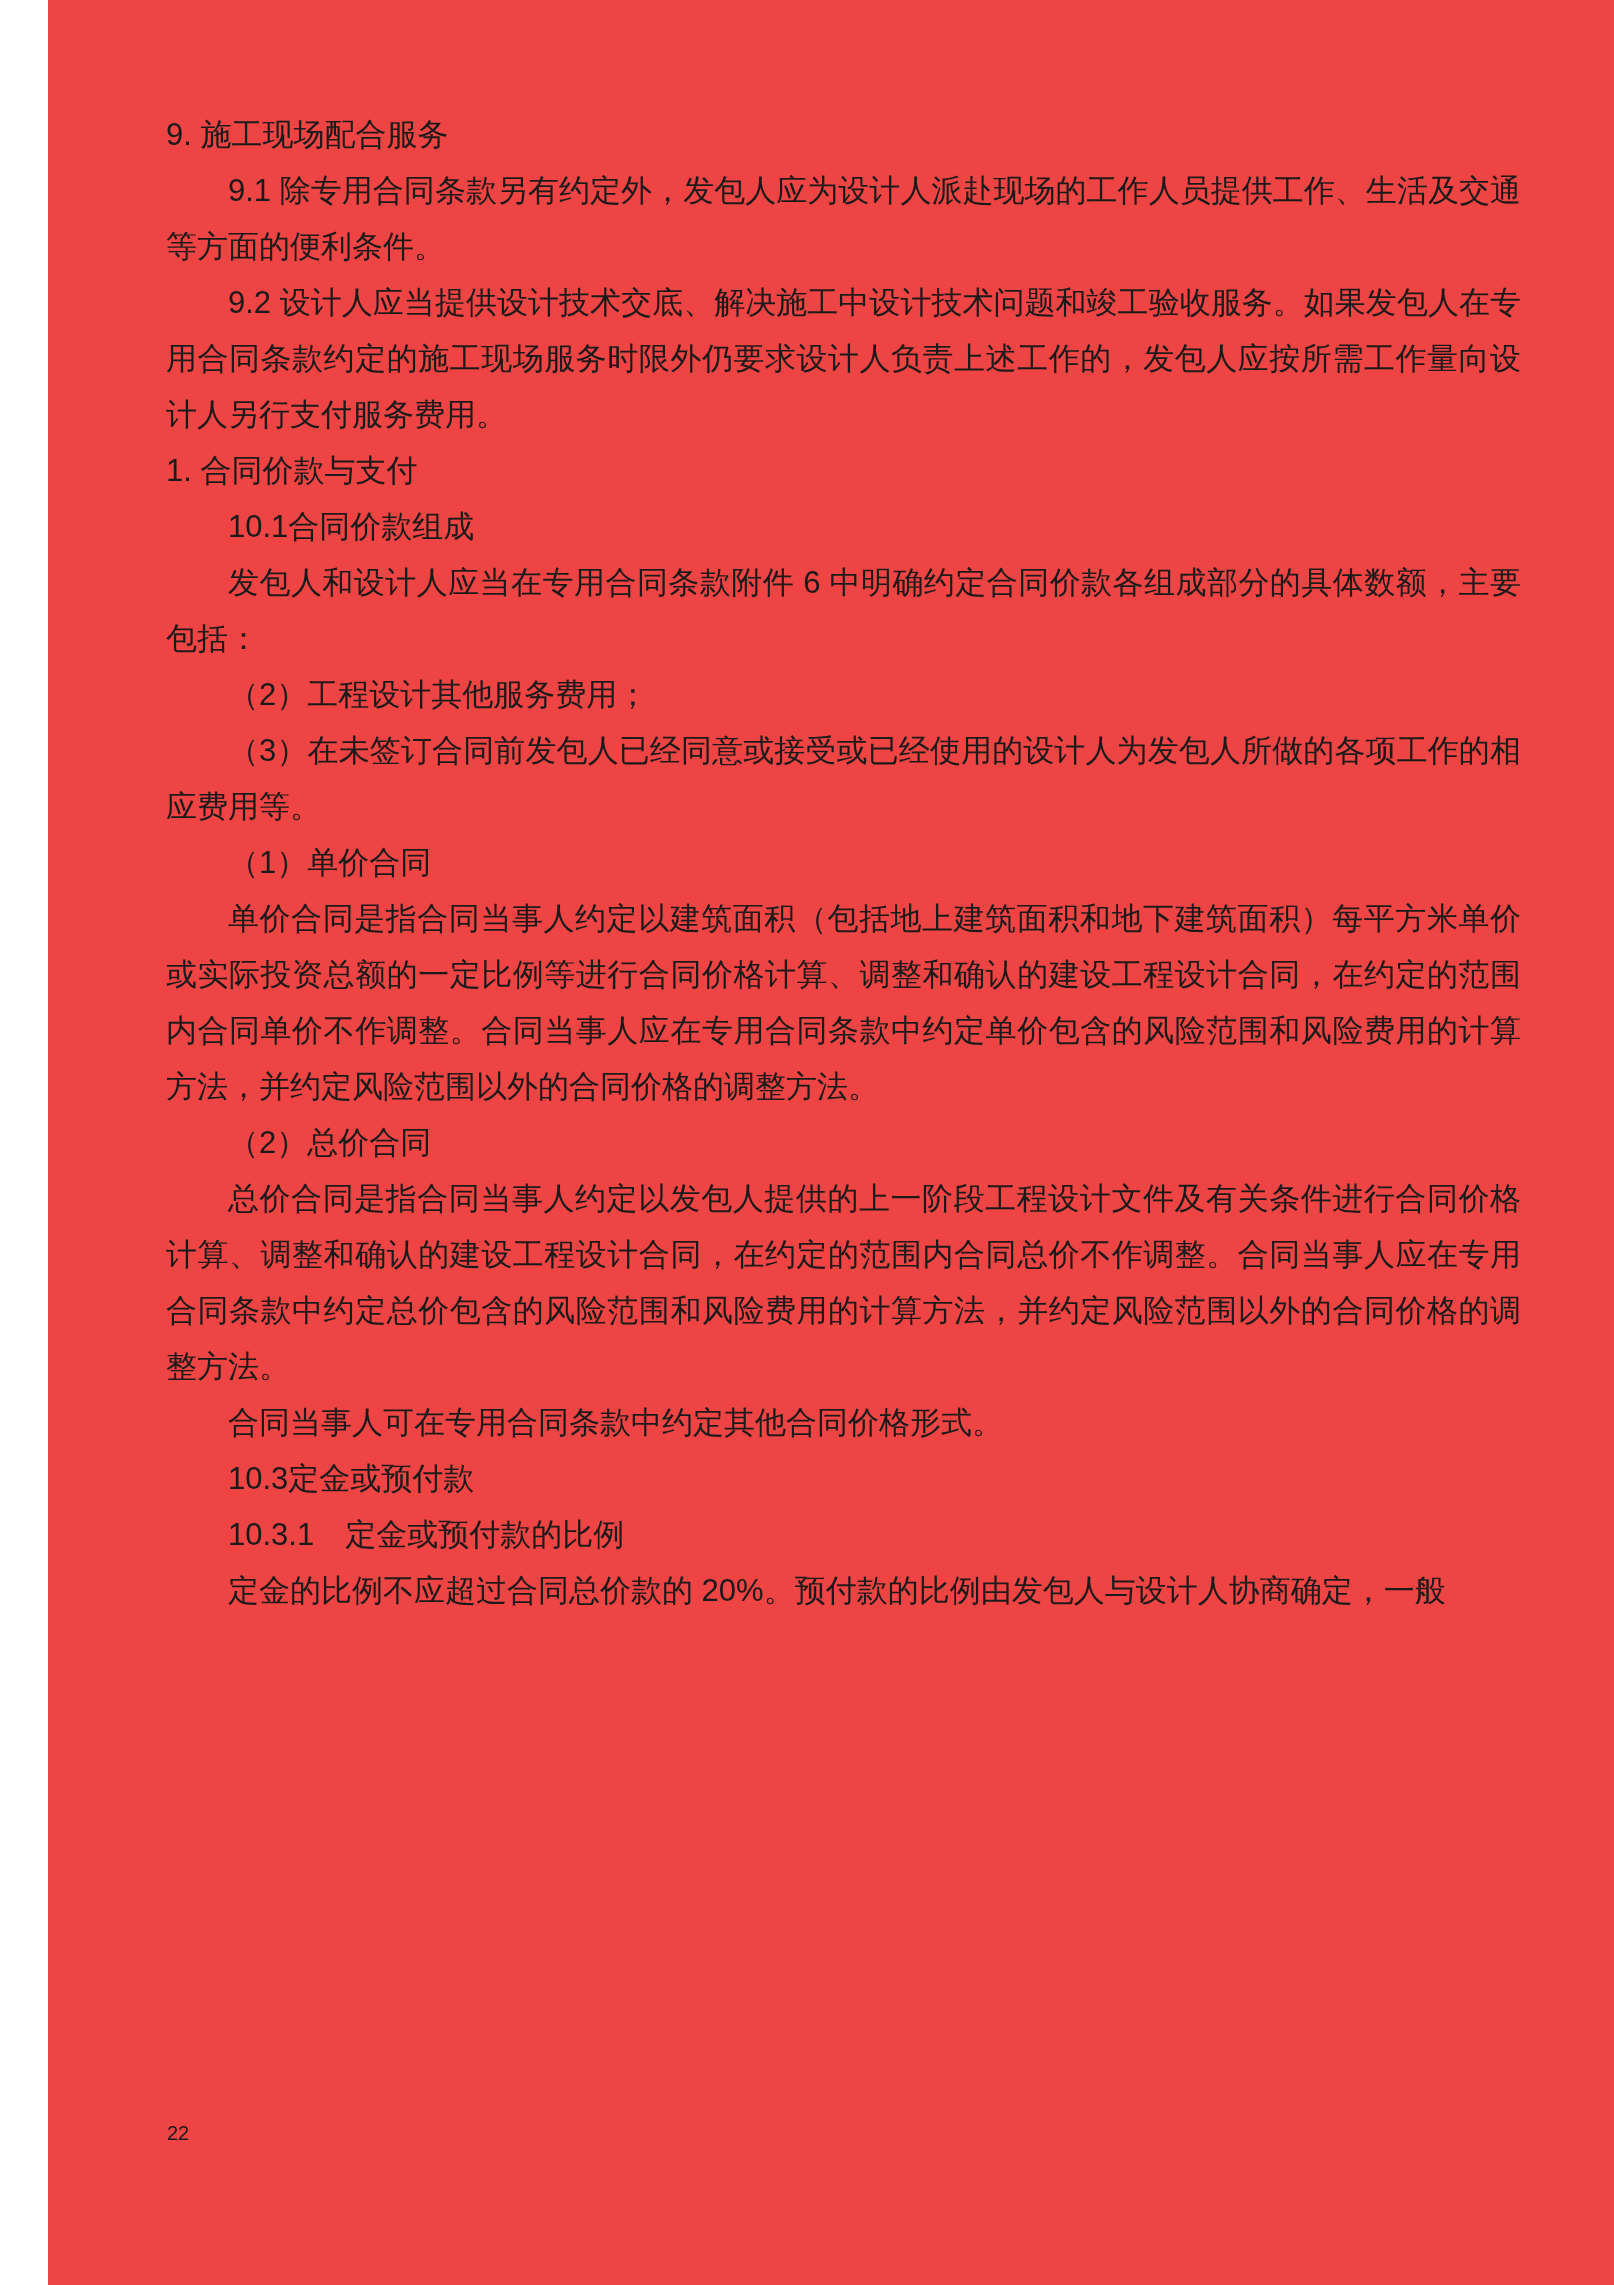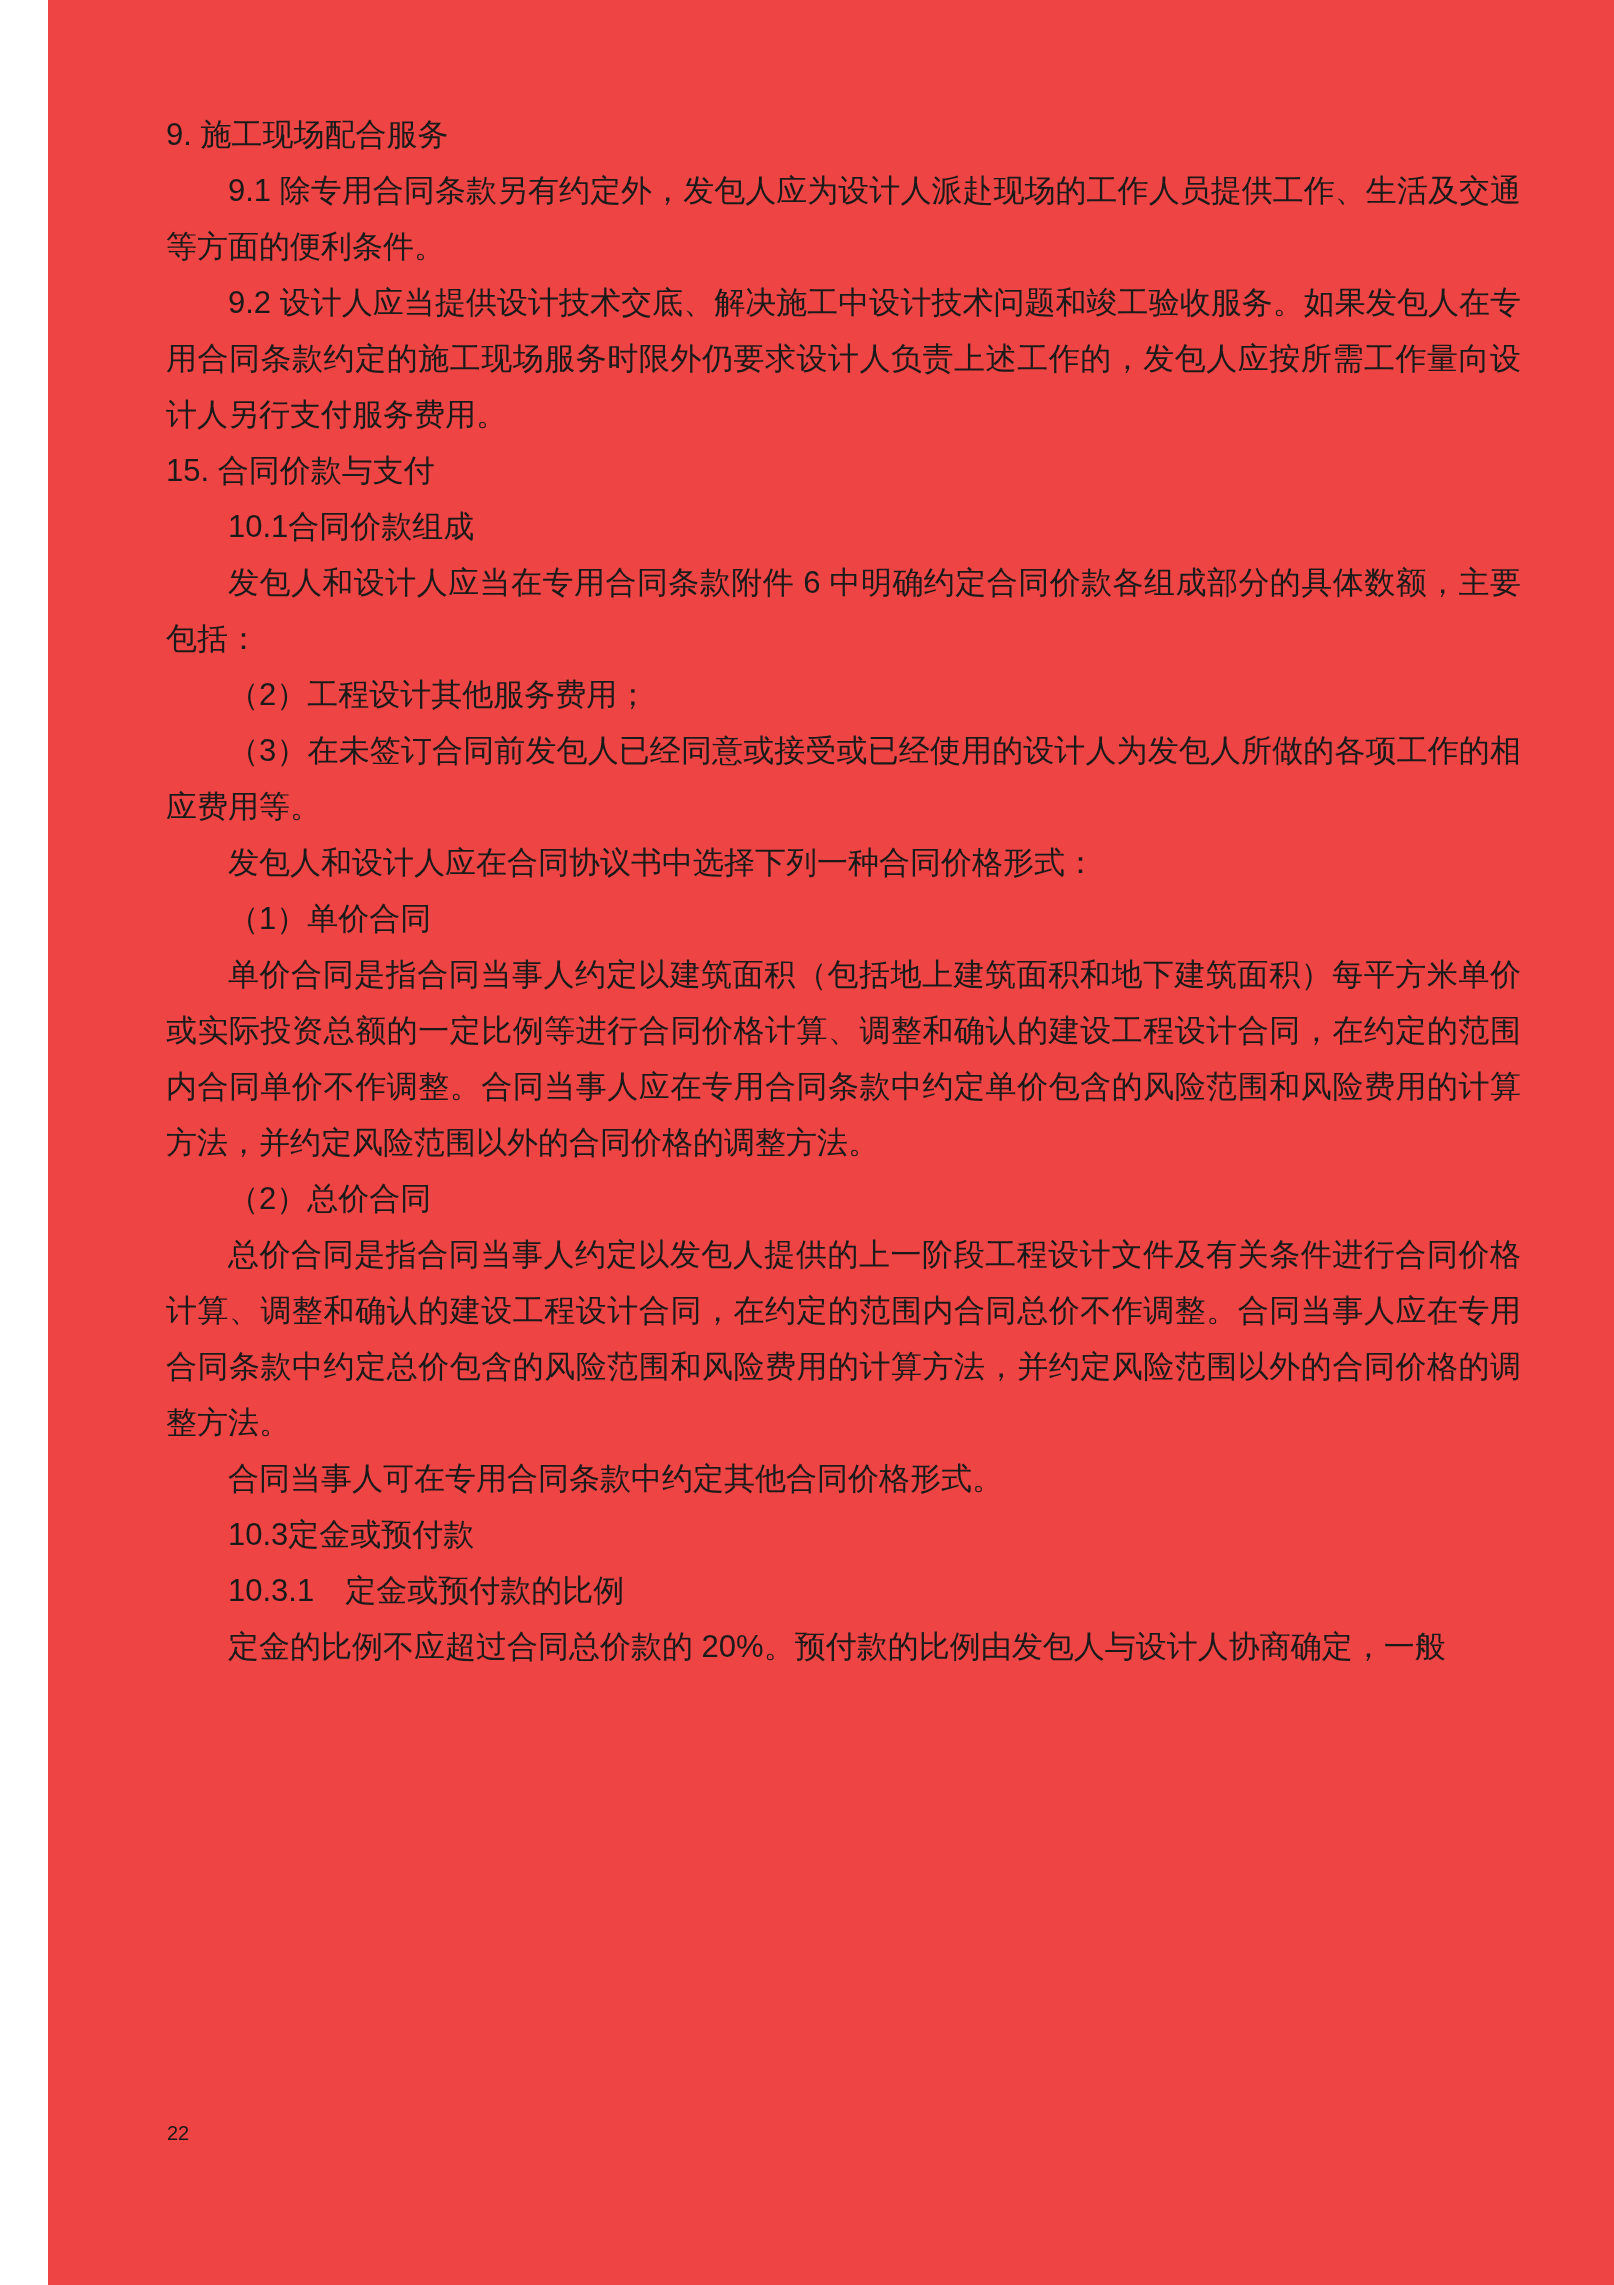--- a/index.html
+++ b/index.html
@@ -50,26 +50,25 @@
   }
 </style>
 </head>
 <body>
 
 <div class="page">
   <div class="doc-content" id="doc-body">
       <p class="heading">9. 施工现场配合服务</p>
       <p class="indent">9.1 除专用合同条款另有约定外，发包人应为设计人派赴现场的工作人员提供工作、生活及交通等方面的便利条件。</p>
       <p class="indent">9.2 设计人应当提供设计技术交底、解决施工中设计技术问题和竣工验收服务。如果发包人在专用合同条款约定的施工现场服务时限外仍要求设计人负责上述工作的，发包人应按所需工作量向设计人另行支付服务费用。</p>
-      <p class="heading">15. 合同价款与支付</p>
+      <p class="heading">1. 合同价款与支付</p>
       <p class="indent">10.1合同价款组成</p>
       <p class="indent">发包人和设计人应当在专用合同条款附件 6 中明确约定合同价款各组成部分的具体数额，主要包括：</p>
       <p class="indent">（2）工程设计其他服务费用；</p>
       <p class="indent">（3）在未签订合同前发包人已经同意或接受或已经使用的设计人为发包人所做的各项工作的相应费用等。</p>
-      <p class="indent">发包人和设计人应在合同协议书中选择下列一种合同价格形式：</p>
       <p class="indent">（1）单价合同</p>
       <p class="indent">单价合同是指合同当事人约定以建筑面积（包括地上建筑面积和地下建筑面积）每平方米单价或实际投资总额的一定比例等进行合同价格计算、调整和确认的建设工程设计合同，在约定的范围内合同单价不作调整。合同当事人应在专用合同条款中约定单价包含的风险范围和风险费用的计算方法，并约定风险范围以外的合同价格的调整方法。</p>
       <p class="indent">（2）总价合同</p>
       <p class="indent">总价合同是指合同当事人约定以发包人提供的上一阶段工程设计文件及有关条件进行合同价格计算、调整和确认的建设工程设计合同，在约定的范围内合同总价不作调整。合同当事人应在专用合同条款中约定总价包含的风险范围和风险费用的计算方法，并约定风险范围以外的合同价格的调整方法。</p>
       <p class="indent">合同当事人可在专用合同条款中约定其他合同价格形式。</p>
       <p class="indent">10.3定金或预付款</p>
       <p class="indent">10.3.1　定金或预付款的比例</p>
       <p class="indent">定金的比例不应超过合同总价款的 20%。预付款的比例由发包人与设计人协商确定，一般</p>
     </div>
   <div class="page-number">22</div>

